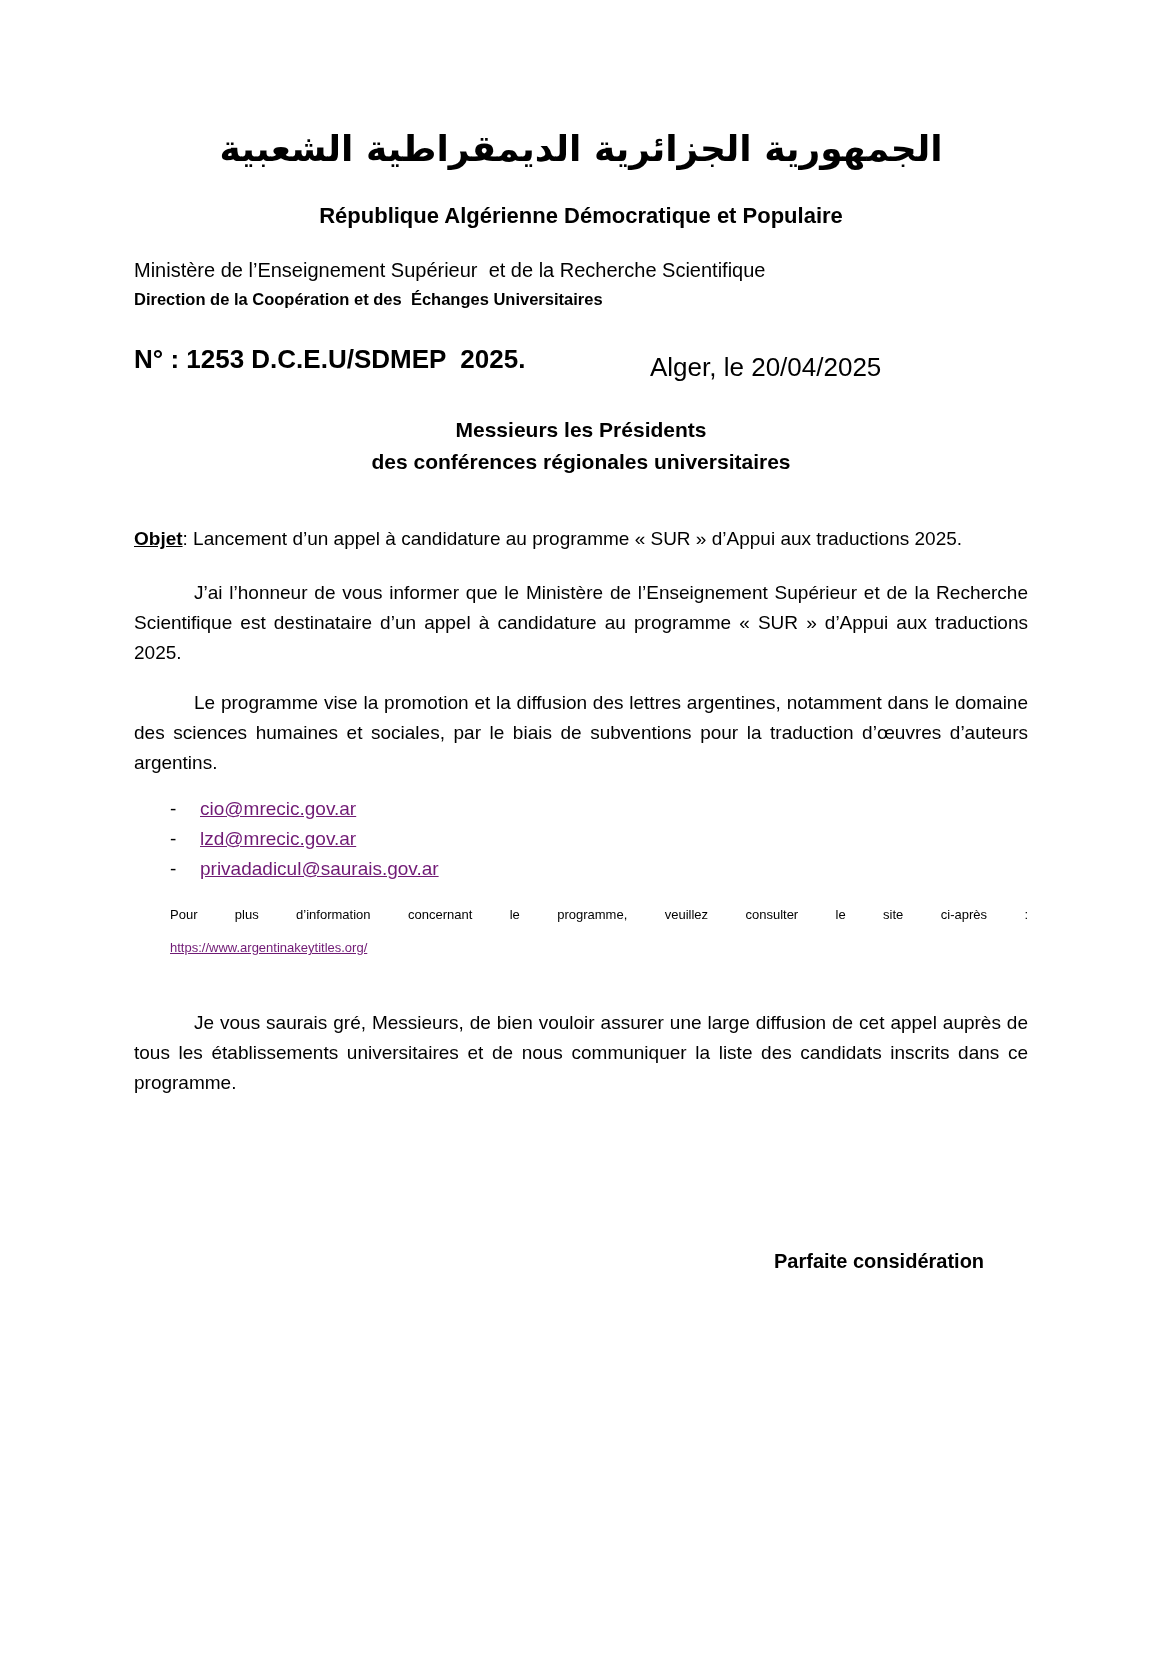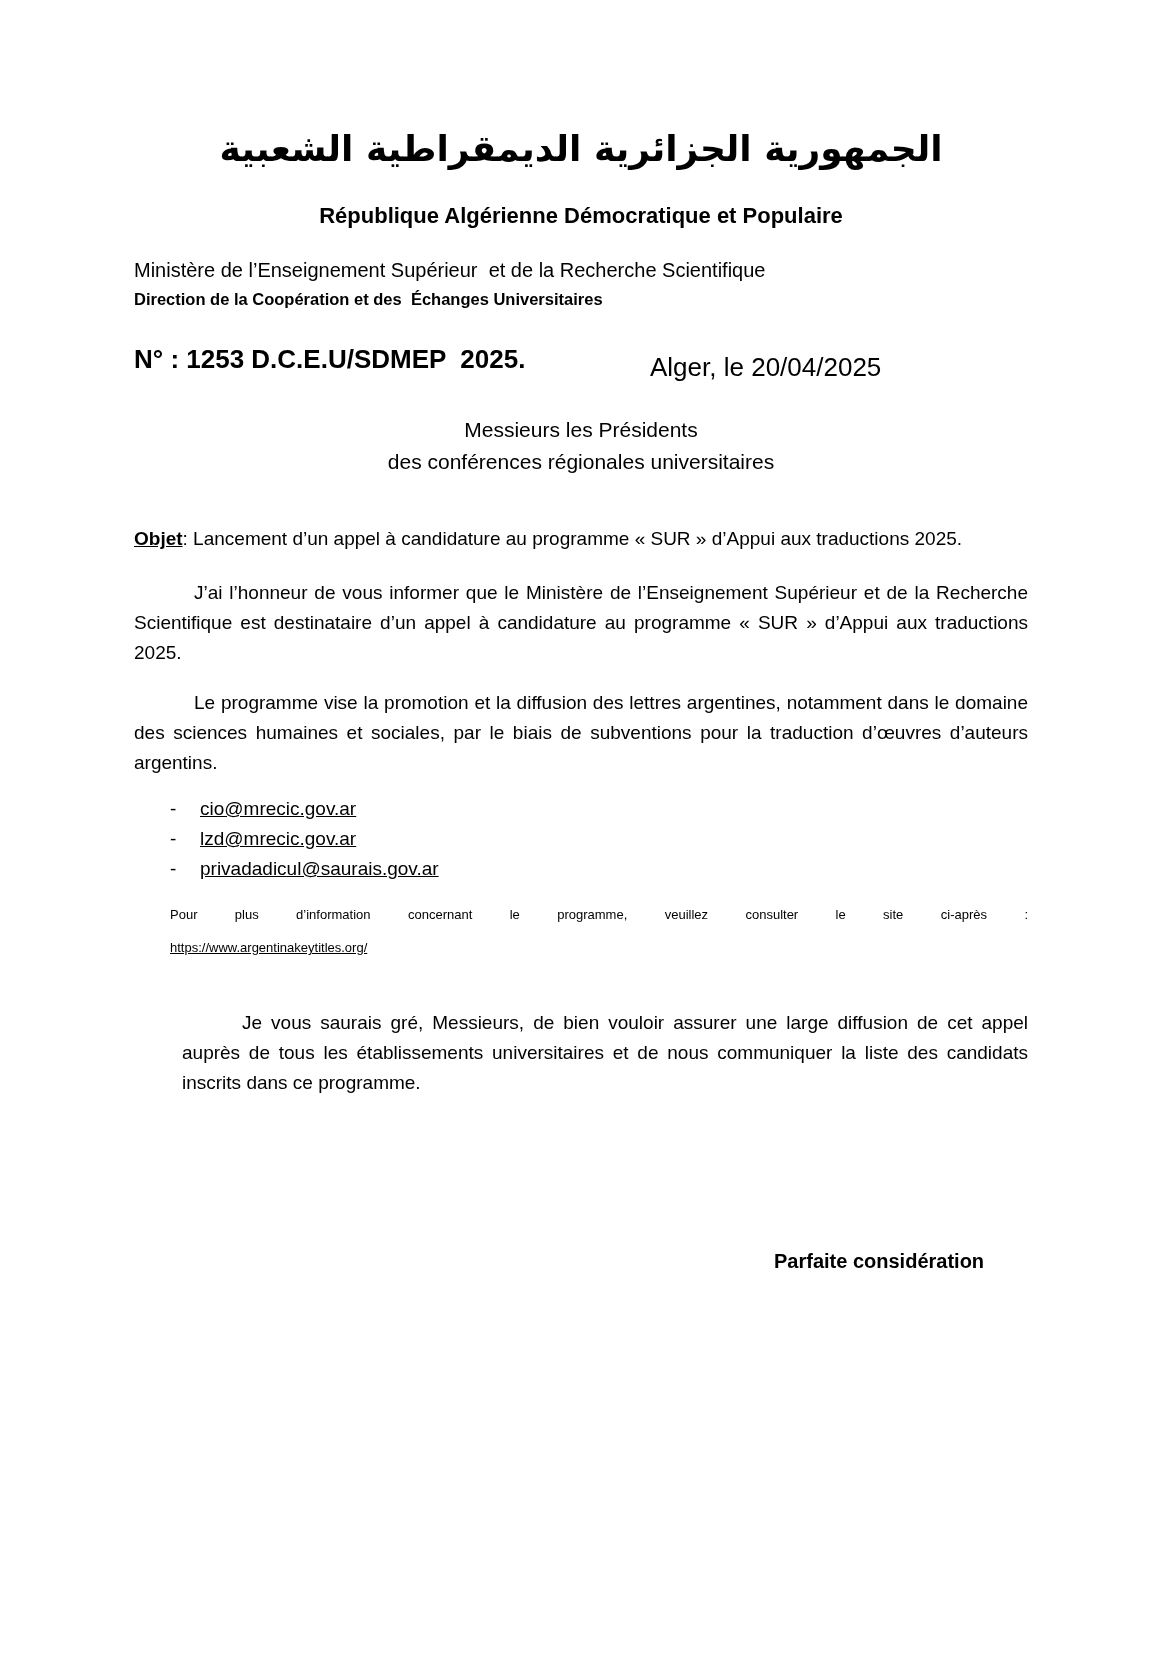--- a/index.html
+++ b/index.html
@@ -48,21 +48,21 @@
     margin-top:36px;
     font-size:26px;
     line-height:26px;
     height:26px;
   }
   .ref-number { font-weight:bold; white-space:pre; }
   .date-line { position:absolute; left:516px; top:8px; white-space:pre; }
   .recipient {
     margin-top:42px;
     text-align:center;
-    font-weight:normal;
+    font-weight:bold;
     font-size:21px;
     line-height:32px;
   }
   .para {
     font-size:19px;
     line-height:30px;
     text-align:justify;
   }
   .objet-para { margin-top:46px; }
   .objet-label { font-weight:bold; text-decoration:underline; }
@@ -70,34 +70,34 @@
   .p2 { margin-top:20px; text-indent:60px; }
   .p3 { margin-top:16px; text-indent:60px; }
   .bold { font-weight:bold; }
   .email-list { margin-top:16px; padding-left:36px; }
   .email-row {
     display:flex;
     font-size:19px;
     line-height:30px;
   }
   .bullet { width:30px; flex:none; }
-  a.link { color:#000000; text-decoration:underline; }
+  a.link { color:#701a75; text-decoration:underline; }
   .email-link { font-size:19px; }
   .info-para {
     margin-top:14px;
     margin-left:36px;
     font-size:13px;
     line-height:33px;
   }
   .info-text {
     display:block;
     text-align:justify;
     text-align-last:justify;
   }
-  .p4 { margin-top:44px; text-indent:60px;margin-left:48px; }
+  .p4 { margin-top:44px; text-indent:60px; }
   .closing {
     margin-top:150px;
     margin-left:640px;
     font-weight:bold;
     font-size:20px;
     line-height:26px;
   }
 </style>
 </head>
 <body>

